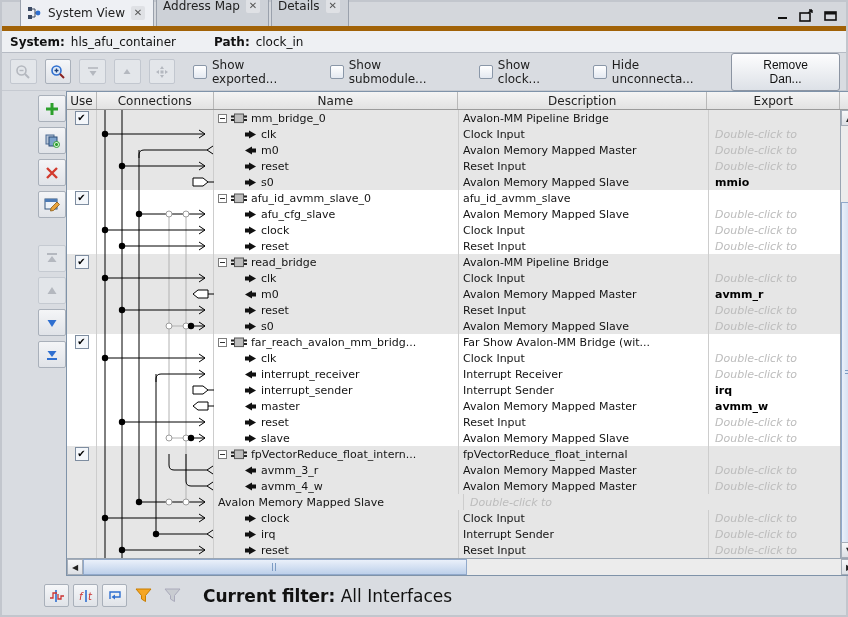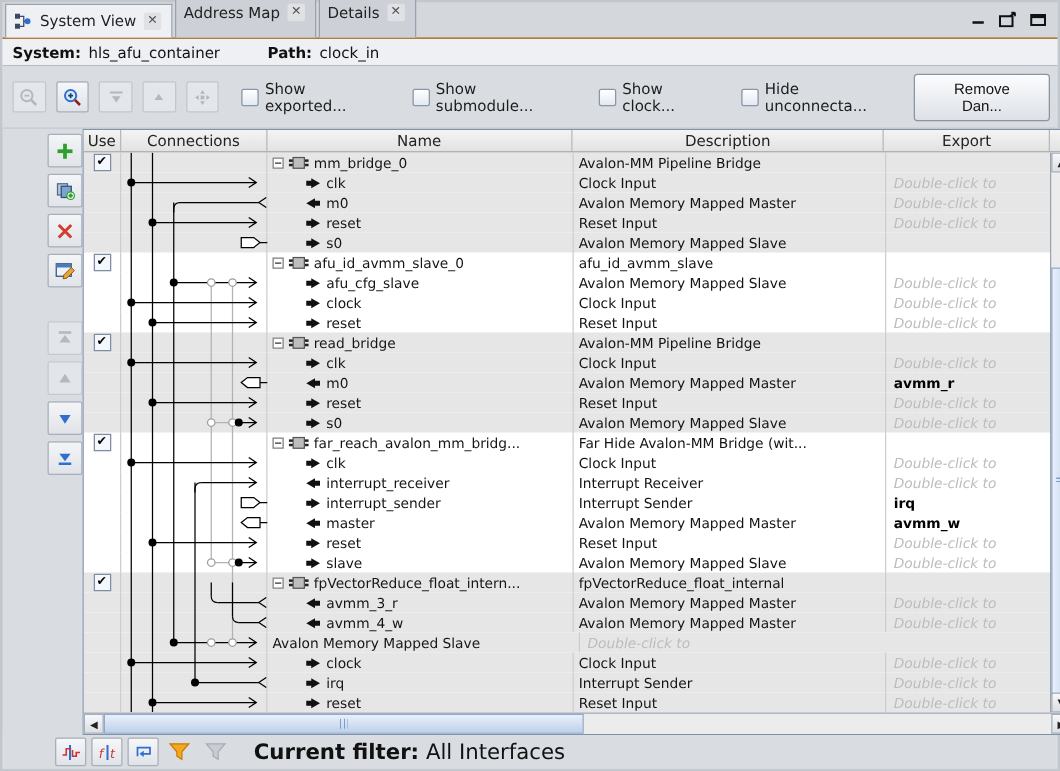--- a/index.html
+++ b/index.html
@@ -1,31 +1,31 @@
 <!DOCTYPE html>
 <html><head>
 <meta charset="utf-8">
 <style>
   html,body{margin:0;padding:0;background:#c7cbd2;font-family:"DejaVu Sans",sans-serif;}
   *{box-sizing:border-box;}
   .win{position:relative;width:848px;height:617px;background:#d9dce1;border:2px solid #c2c6cd;outline:1px solid #9aa1ac;display:flex;flex-direction:column;}
   
-  .tabbar{height:29px;background:#d4d7dc;display:flex;align-items:flex-end;border-bottom:1px solid #a16207;padding-left:2px;position:relative;}
+  .tabbar{height:29px;background:#d4d7dc;display:flex;align-items:flex-end;border-bottom:5px solid #a16207;padding-left:18px;position:relative;}
   .tab{display:flex;align-items:center;gap:6px;height:41px;padding:0 8px 0 6px;margin-right:2px;border:1px solid #9aa1ac;border-bottom:none;background:#cdd1d7;font-size:12px;color:#222;cursor:default;}
   .tab.active{background:#eef0f4;height:27px;font-weight:normal;}
   .tabclose{width:14px;height:14px;line-height:13px;text-align:center;font-size:10px;color:#555;background:#dfe1e5;border-radius:2px;}
   .tabicon svg{display:block;}
   .wincontrols{position:absolute;right:8px;top:5px;display:flex;gap:10px;align-items:center;}
   .wincontrols span{display:inline-block;}
   
   .infobar{height:22px;background:#eef0f3;border-bottom:1px solid #b6bbc4;font-size:12px;display:flex;align-items:center;gap:6px;padding:0 8px;color:#111;}
   .infobar b{font-weight:bold;}
   .infobar .sp{width:26px;}
   
-  .toolbar{height:50px;display:flex;align-items:center;gap:8px;padding:0 6px 0 8px;background:#d9dce1;border-bottom:1px solid #c6cad1;}
+  .toolbar{height:38px;display:flex;align-items:center;gap:8px;padding:0 6px 0 8px;background:#d9dce1;border-bottom:1px solid #c6cad1;}
   .tbtn{width:27px;height:25px;border:1px solid #a9b0ba;background:linear-gradient(#f6f7f9,#dfe2e7);display:flex;align-items:center;justify-content:center;border-radius:2px;}
   .tbtn.dis{border-color:#c2c7cf;background:#e3e6ea;}
   .chk{display:flex;align-items:center;gap:5px;font-size:12px;color:#1c1c1c;margin-left:10px;}
   .chkbox{width:14px;height:14px;border:1px solid #8a97a8;background:linear-gradient(#ffffff,#e4e9f1);border-radius:2px;}
   .pushbtn{margin-left:auto;font-size:12px;color:#111;padding:4px 14px;border:1px solid #8b94a2;border-radius:3px;background:linear-gradient(#fdfdfe,#dde1e7);}
   
   .mainrow{display:flex;flex:0 0 auto;padding-left:36px;}
   .leftstrip{width:48px;display:flex;flex-direction:column;align-items:center;padding-top:4px;}
   .sbtn{width:28px;height:27px;margin-bottom:5px;border:1px solid #a9b0ba;background:linear-gradient(#f4f5f7,#e0e3e8);display:flex;align-items:center;justify-content:center;border-radius:2px;}
   .sbtn.dis{border-color:#c5cad1;background:#e2e5e9;}
@@ -317,20 +317,23 @@
             <div class="cell c-name">
               <span class="indent"></span>
               <span style="display: flex;">
                 <svg width="13" height="11" viewBox="0 0 13 11">
                   <path d="M1 3.5 h4 v-2 L12 5.5 L5 9.5 v-2 h-4 z" fill="#111"></path>
                 </svg>
               </span>
               <span>s0</span>
             </div>
             <div class="cell c-desc">Avalon Memory Mapped Slave</div>
+            <div class="cell c-exp">
+              <span class="exp-val">mmio</span>
+            </div>
           </div>
           <div class="row grp">
             <div class="cell c-use">
               <span class="usebox">✔</span>
             </div>
             <div class="cell c-conn"></div>
             <div class="cell c-name">
               <span class="expander"></span>
               <span style="display: flex;">
                 <svg width="16" height="11" viewBox="0 0 16 11">
@@ -499,21 +502,21 @@
                 <svg width="16" height="11" viewBox="0 0 16 11">
                   <rect x="0" y="2.5" width="3.5" height="2" fill="#222"></rect>
                   <rect x="0" y="6" width="3.5" height="2" fill="#222"></rect>
                   <rect x="12.5" y="2.5" width="3.5" height="2" fill="#222"></rect>
                   <rect x="12.5" y="6" width="3.5" height="2" fill="#222"></rect>
                   <rect x="3.5" y="1" width="9" height="8.6" fill="#bdbdbd" stroke="#555"></rect>
                 </svg>
               </span>
               <span>far_reach_avalon_mm_bridg...</span>
             </div>
-            <div class="cell c-desc">Far Hide Avalon-MM Bridge (wit...</div>
+            <div class="cell c-desc">Far Show Avalon-MM Bridge (wit...</div>
             <div class="cell c-exp"></div>
           </div>
           <div class="row">
             <div class="cell c-use"></div>
             <div class="cell c-conn"></div>
             <div class="cell c-name">
               <span class="indent"></span>
               <span style="display: flex;">
                 <svg width="13" height="11" viewBox="0 0 13 11">
                   <path d="M1 3.5 h4 v-2 L12 5.5 L5 9.5 v-2 h-4 z" fill="#111"></path>

